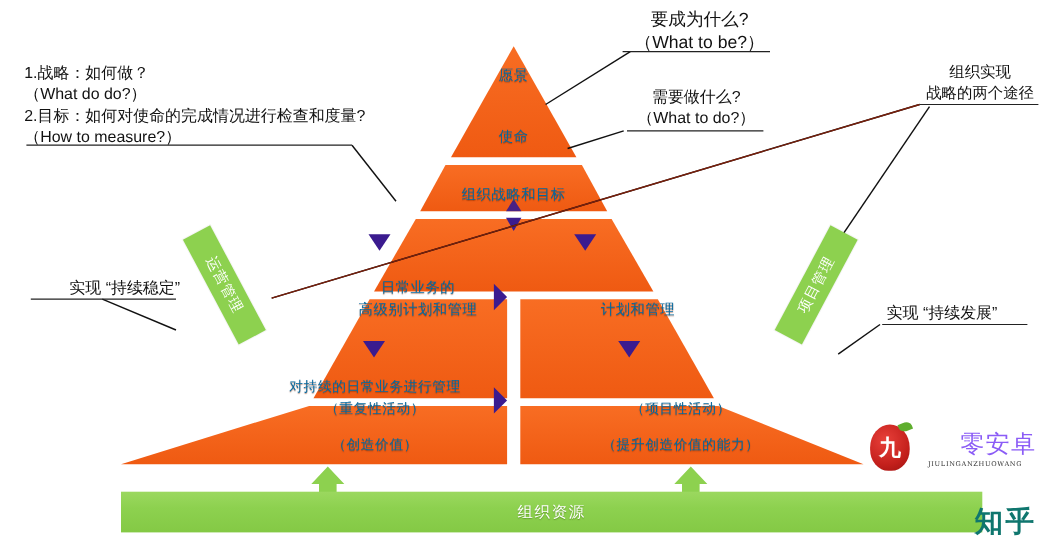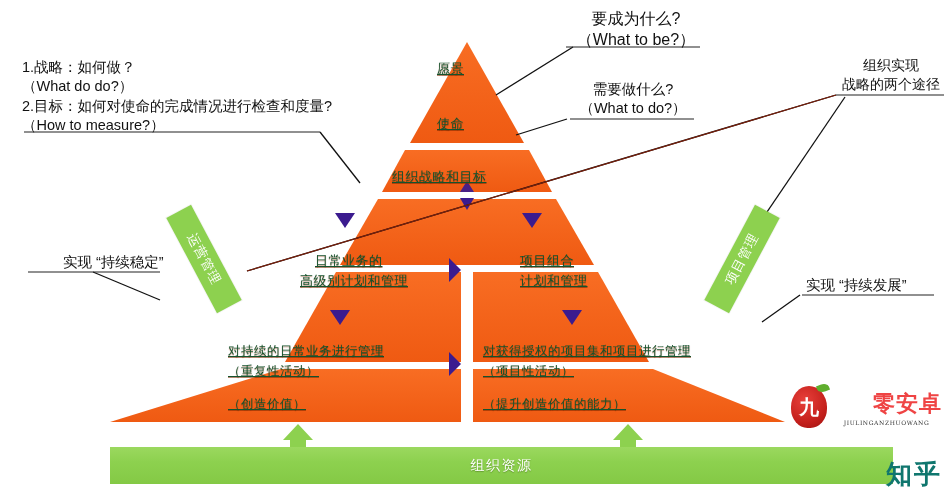--- a/index.html
+++ b/index.html
@@ -8,25 +8,24 @@
     background:#ffffff;
     font-family:"Liberation Sans","DejaVu Sans",sans-serif;
     overflow:hidden;
     position:relative;
   }
   #stage{position:absolute;left:0;top:0;width:952px;height:500px;}
   .svgroot{position:absolute;left:0;top:0;width:952px;height:500px;}
   .callout{position:absolute;white-space:pre;color:#111;line-height:1.34;}
 
   .tierlabel{
-    position:absolute;color:#14532d;
+    position:absolute;color:#0369a1;text-align:center;
     white-space:pre;line-height:1.35;
     text-shadow:0 1px 1px rgba(120,40,0,.55);
     letter-spacing:.5px;
-    text-decoration:underline;
   }
 
   .badge{
     position:absolute;
     background:#8DD14F;
     color:#ffffff;
     text-align:center;
     font-size:13px;
     letter-spacing:1px;
     display:flex;align-items:center;justify-content:center;
@@ -45,21 +44,21 @@
 
   .logo{position:absolute;right:10px;bottom:72px;display:flex;align-items:center;gap:4px;}
   .logo .seal{
     width:36px;height:42px;border-radius:50% 50% 46% 46%;
     background:radial-gradient(circle at 38% 34%,#e8403a 0%,#c4201c 62%,#9d110f 100%);
     color:#fff;font-size:20px;font-weight:bold;
     display:flex;align-items:center;justify-content:center;
     font-family:"DejaVu Serif",serif;
   }
   .logo .wm{display:flex;flex-direction:column;align-items:center;}
-  .logo .wm .cn{font-size:22px;font-weight:bold;color:#ef4444;font-family:"DejaVu Serif",serif;letter-spacing:1px;margin-left:42px;}
+  .logo .wm .cn{font-size:22px;font-weight:normal;color:#8b5cf6;font-family:"DejaVu Serif",serif;letter-spacing:1px;margin-left:42px;}
   .logo .wm .en{font-size:6px;color:#333;letter-spacing:.6px;font-family:"DejaVu Serif",serif;}
   .logo .leaf{position:absolute;left:26px;top:-2px;width:12px;height:8px;background:#5fae2e;border-radius:0 60% 0 60%;transform:rotate(-22deg);}
 
   .zhihu{
     position:absolute;right:10px;bottom:8px;
     font-size:26px;color:#0f766e;font-weight:bold;letter-spacing:2px;
     font-family:"DejaVu Serif",serif;
   }
 </style>
 </head>
@@ -128,28 +127,26 @@
 
   <div class="tierlabel" style="left:437px;top:60px;width:60px;font-size:13px;">愿景</div>
 
   <div class="tierlabel" style="left:437px;top:115px;width:60px;font-size:13px;">使命</div>
 
   <div class="tierlabel" style="left:392px;top:168px;width:150px;font-size:13px;">组织战略和目标</div>
 
   <div class="tierlabel" style="left:315px;top:252px;width:130px;font-size:13px;">日常业务的</div>
   <div class="tierlabel" style="left:300px;top:272px;width:160px;font-size:13px;">高级别计划和管理</div>
 
-  <div class="tierlabel" style="left:520px;top:252px;width:120px;font-size:13px;">项目组合</div>
   <div class="tierlabel" style="left:520px;top:272px;width:120px;font-size:13px;">计划和管理</div>
 
   <div class="tierlabel" style="left:228px;top:343px;width:226px;font-size:12.5px;">对持续的日常业务进行管理</div>
   <div class="tierlabel" style="left:228px;top:363px;width:226px;font-size:12.5px;">（重复性活动）</div>
   <div class="tierlabel" style="left:228px;top:396px;width:226px;font-size:12.5px;">（创造价值）</div>
 
-  <div class="tierlabel" style="left:483px;top:343px;width:272px;font-size:12.5px;">对获得授权的项目集和项目进行管理</div>
   <div class="tierlabel" style="left:483px;top:363px;width:272px;font-size:12.5px;">（项目性活动）</div>
   <div class="tierlabel" style="left:483px;top:396px;width:272px;font-size:12.5px;">（提升创造价值的能力）</div>
 
   <div class="badge" style="left:150px;top:245px;width:108px;height:28px;transform:rotate(62deg);transform-origin:50% 50%;">
     <span>运营管理</span>
   </div>
 
   <div class="badge" style="left:688px;top:245px;width:108px;height:28px;transform:rotate(-62deg);transform-origin:50% 50%;">
     <span>项目管理</span>
   </div>

